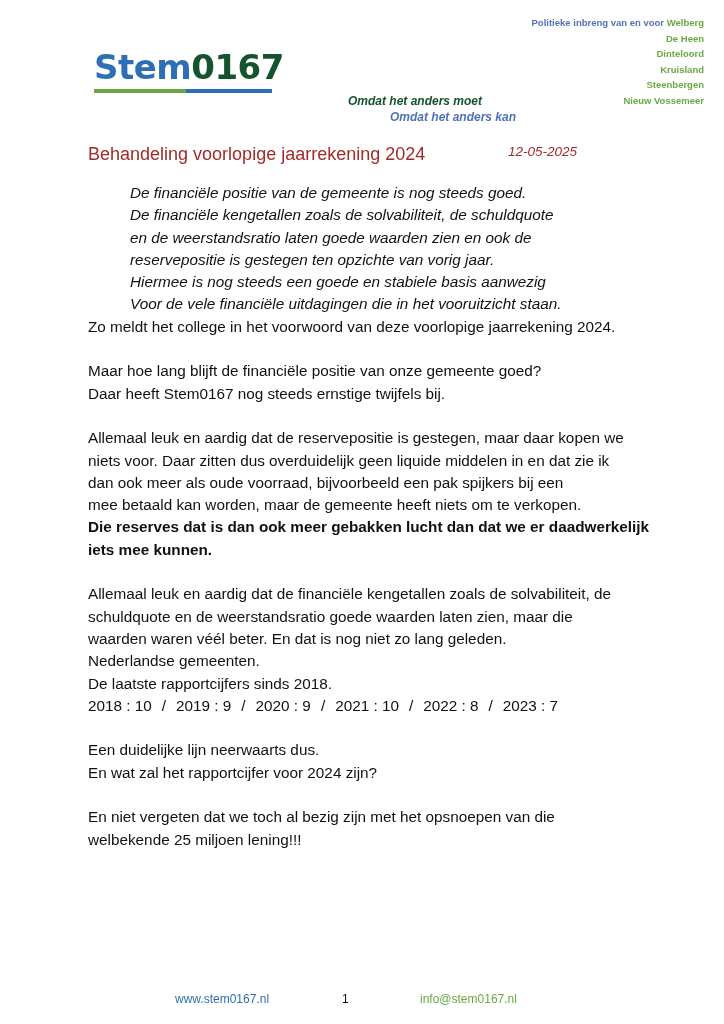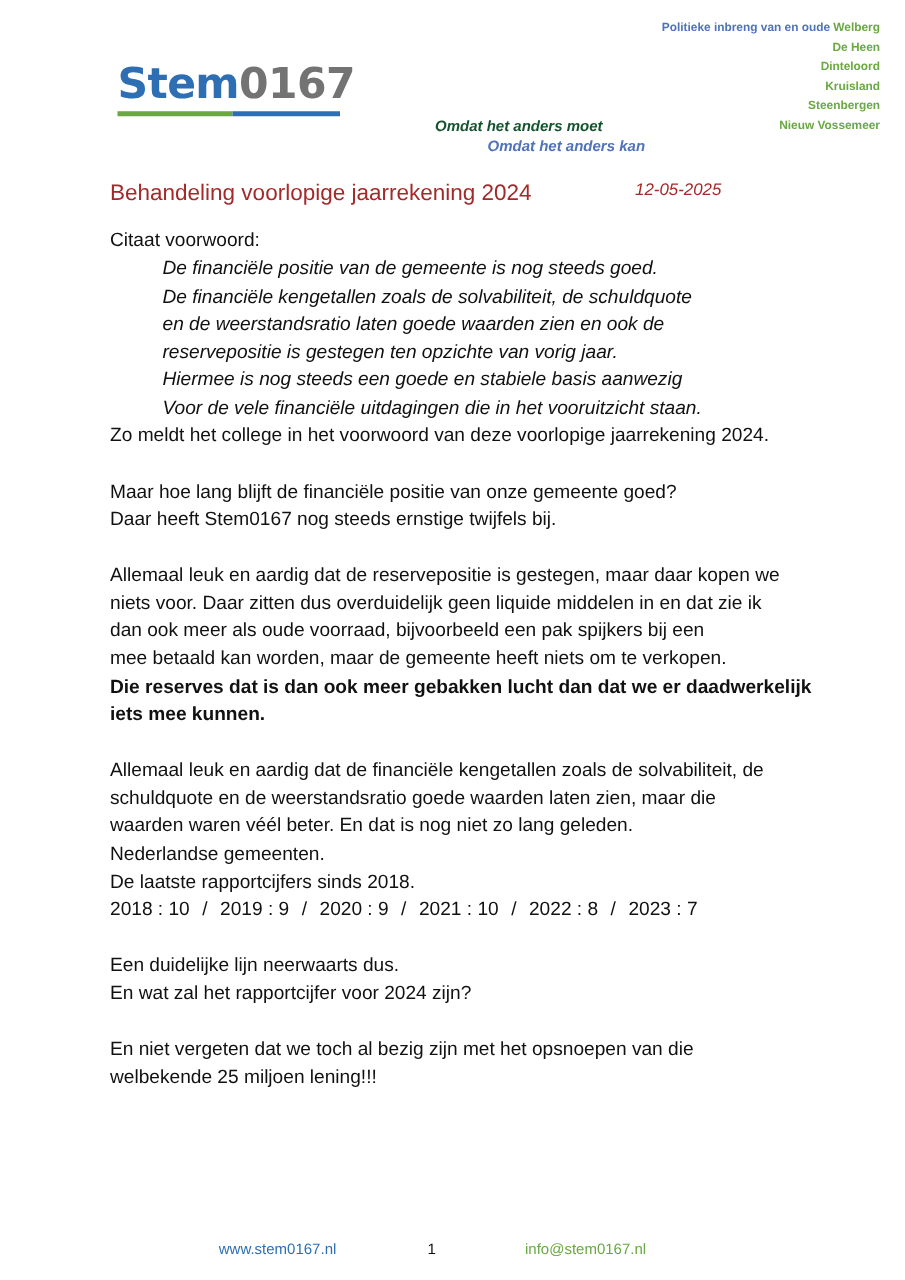--- a/index.html
+++ b/index.html
@@ -2,21 +2,21 @@
 <html><head>
 <meta charset="utf-8">
 <style>
   html, body { margin: 0; padding: 0; background: #ffffff; }
   body { width: 724px; height: 1024px; position: relative; overflow: hidden;
          font-family: "Liberation Sans", sans-serif; color: #111; }
 
   .logo { position: absolute; left: 94px; top: 48px; }
   .logo-text { font-family: "DejaVu Sans", sans-serif; font-weight: bold; font-size: 34px; line-height: 38px; letter-spacing: -0.5px; }
   .logo-blue { color: #2e6fb4; }
-  .logo-green { color: #737373; }
+  .logo-green { color: #14532d; }
   .logo-bar { display: flex; width: 178px; height: 4px; margin-top: 3px; }
   .logo-bar .g { background: #6aa843; flex: 0 0 92px; }
   .logo-bar .b { background: #2e6fb4; flex: 1; }
 
   .tagline { position: absolute; left: 502px; top: 15px; width: 202px; text-align: right;
              font-size: 9.5px; font-weight: bold; line-height: 15.5px; white-space: nowrap; }
   .tagline .lead { color: #4f72b8; }
   .tagline .place { color: #6aa843; }
   .tagline .row { display: block; }
 
@@ -44,36 +44,35 @@
 
 <div class="logo">
   <div class="logo-text"><span class="logo-blue">Stem</span><span class="logo-green">0167</span></div>
   <div class="logo-bar">
       <div class="g"></div>
       <div class="b"></div>
     </div>
 </div>
 
 <div class="tagline">
-  <span class="row"><span class="lead">Politieke inbreng van en oude </span><span class="place">Welberg</span></span>
+  <span class="row"><span class="lead">Politieke inbreng van en voor </span><span class="place">Welberg</span></span>
   <span class="row place">De Heen</span>
   <span class="row place">Dinteloord</span>
   <span class="row place">Kruisland</span>
   <span class="row place">Steenbergen</span>
   <span class="row place">Nieuw Vossemeer</span>
 </div>
 
 <div class="motto motto-1">Omdat het anders moet</div>
 <div class="motto motto-2">Omdat het anders kan</div>
 
 <div class="doc-title">Behandeling voorlopige jaarrekening 2024</div>
 <div class="doc-date">12-05-2025</div>
 
 <div class="body">
-  <p>Citaat voorwoord:</p>
   <div>
     <p class="quote">De financiële positie van de gemeente is nog steeds goed.</p>
     <p class="quote">De financiële kengetallen zoals de solvabiliteit, de schuldquote</p>
     <p class="quote">en de  weerstandsratio laten goede waarden zien en ook de</p>
     <p class="quote">reservepositie is gestegen ten opzichte van vorig jaar.</p>
     <p class="quote">Hiermee is nog steeds een goede en stabiele basis aanwezig</p>
     <p class="quote">Voor de vele financiële uitdagingen die in het vooruitzicht staan.</p>
   </div>
   <p>Zo meldt het college in het voorwoord van deze voorlopige jaarrekening 2024.</p>
   <div class="gap"></div>

